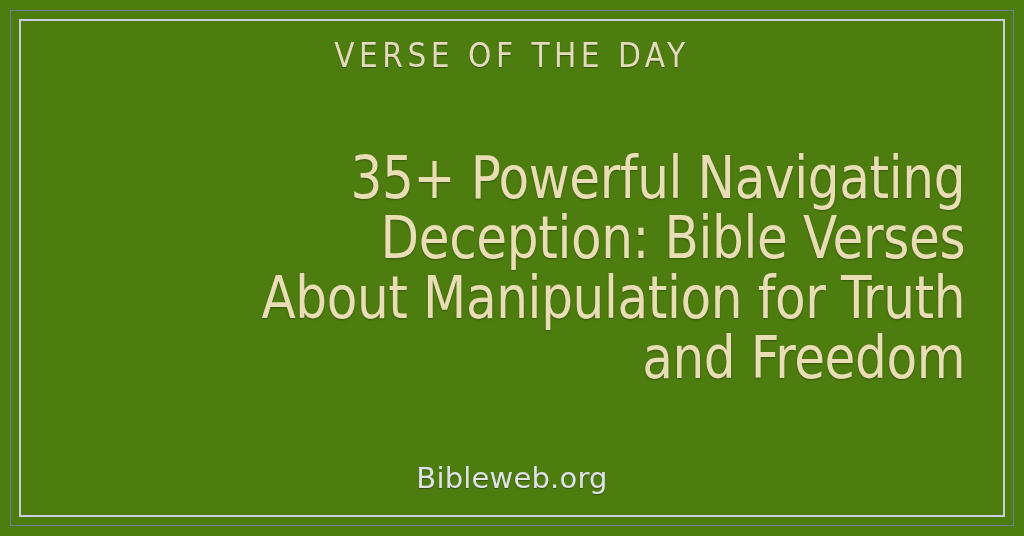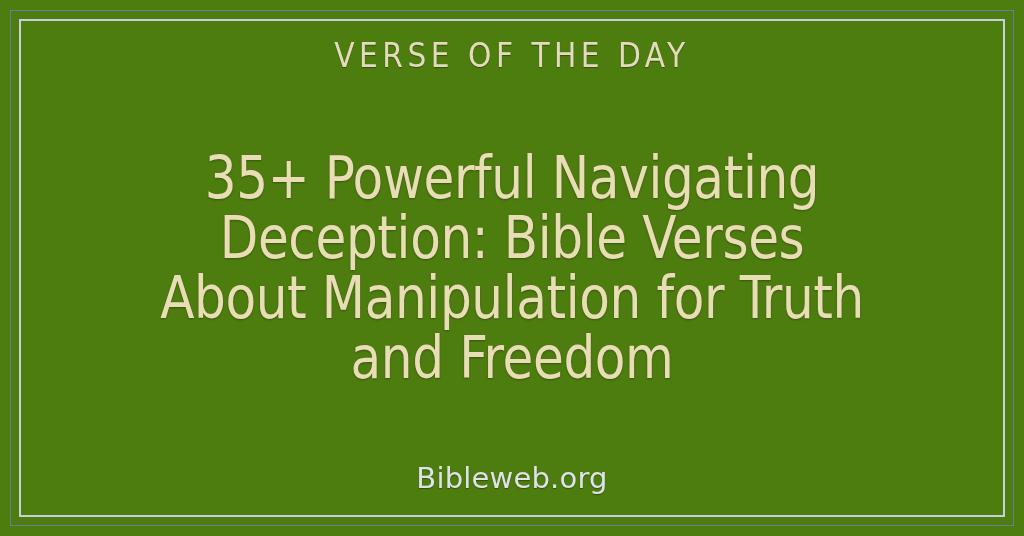--- a/index.html
+++ b/index.html
@@ -54,21 +54,21 @@
     white-space: nowrap;
     text-shadow: 0 1px 1px rgba(0,0,0,0.35);
   }
 
   
   .title-wrap {
     position: absolute;
     top: 148px;
     left: 40px;
     width: 944px;
-    text-align: center;
+    text-align: right;
   }
   .title {
     color: #e9ddb6;
     font-family: "DejaVu Sans Condensed", "DejaVu Sans", "Liberation Sans", sans-serif;
     font-size: 58px;
     font-weight: 400;
     line-height: 60px;
     letter-spacing: -0.4px;
     margin: 0;
     text-shadow: 0 1px 2px rgba(0,0,0,0.30);

